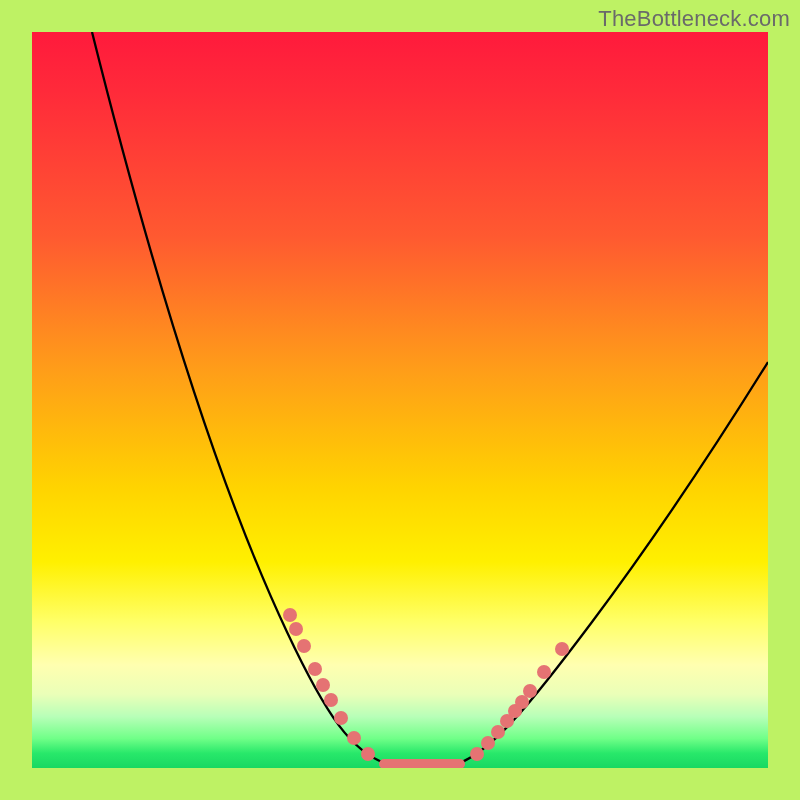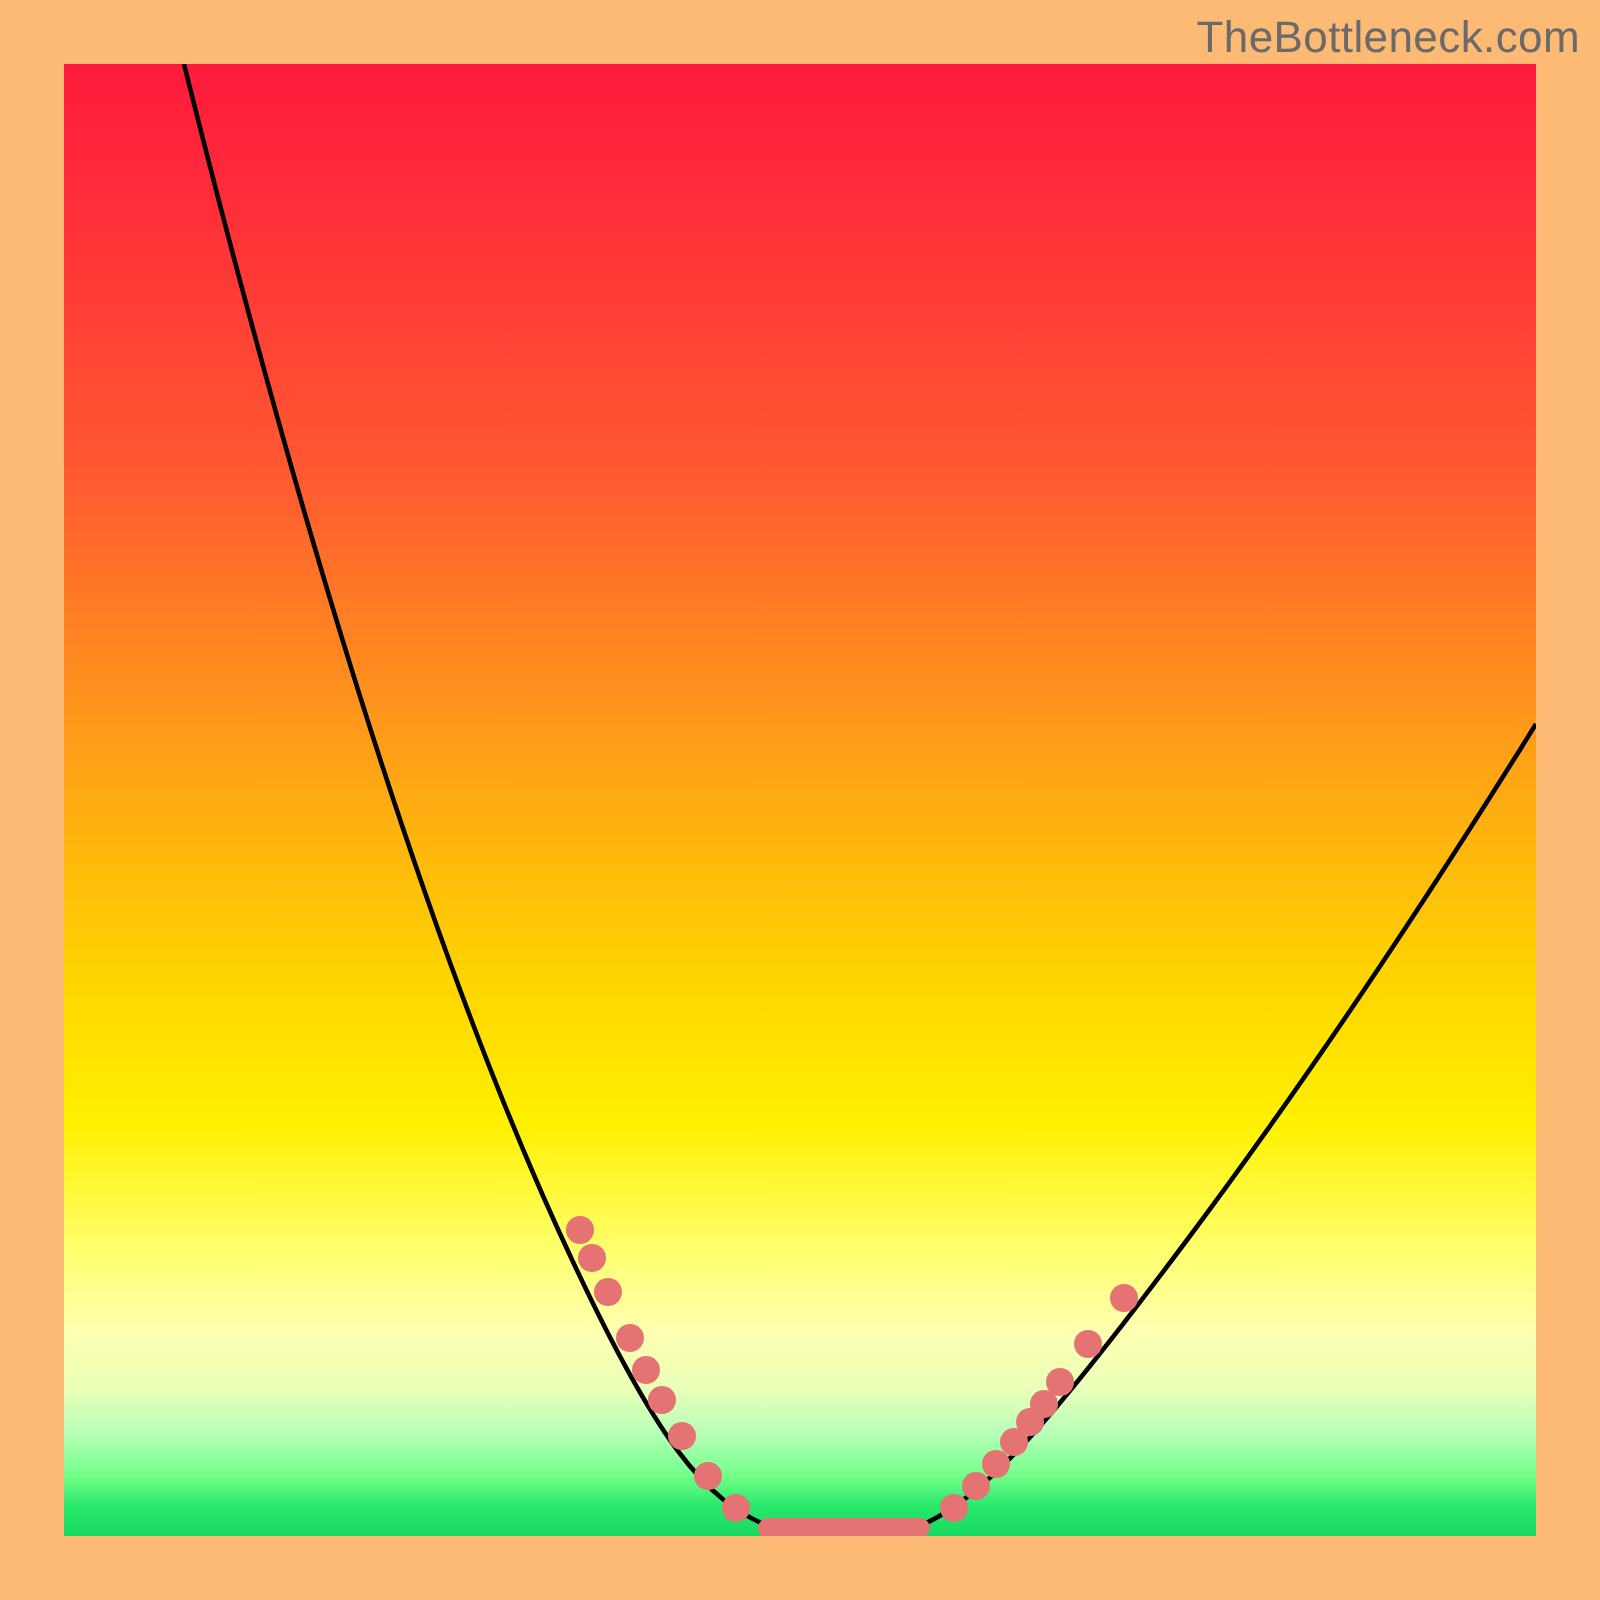--- a/index.html
+++ b/index.html
@@ -10,21 +10,21 @@
     background: #000;
     overflow: hidden;
     font-family: Arial, Helvetica, sans-serif;
   }
   .frame {
     position: absolute;
     left: 0;
     top: 0;
     width: 800px;
     height: 800px;
-    background: #fdba74;
+    background: #bef264;
   }
   .plot {
     position: absolute;
     left: 32px;
     top: 32px;
     width: 736px;
     height: 736px;
     
     background: linear-gradient(
       to bottom,

